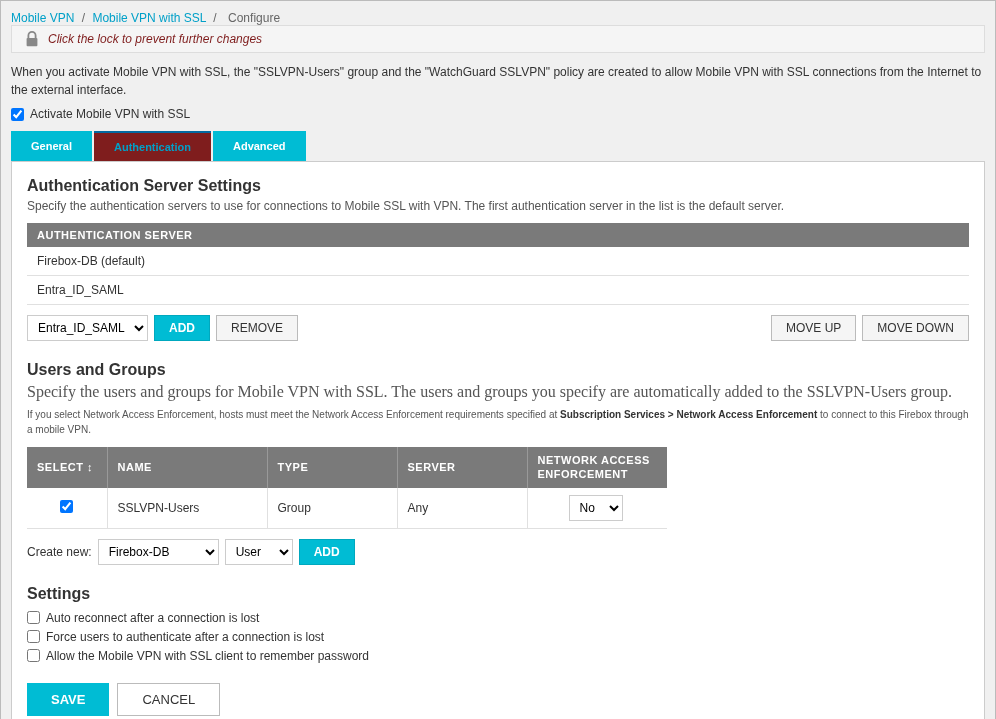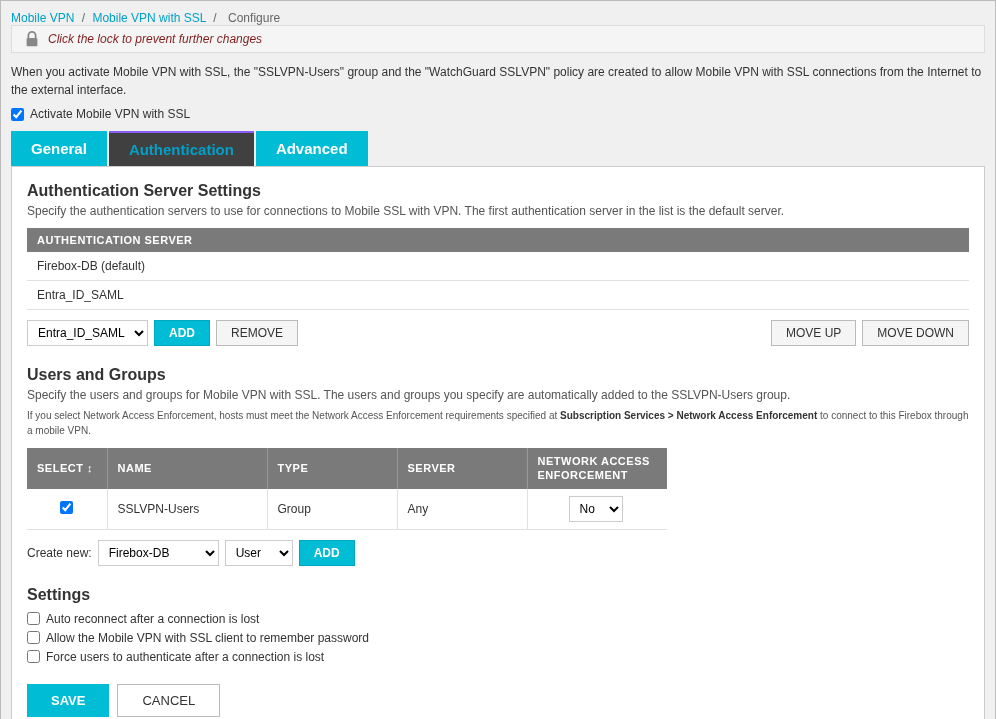--- a/index.html
+++ b/index.html
@@ -53,31 +53,31 @@
     }
 
     
     .tabs {
       display: flex;
       margin-bottom: 0;
     }
     .tab {
       padding: 8px 20px;
       cursor: pointer;
-      font-size: 15px;
+      font-size: 11px;
       border: none;
       background: #00bcd4;
       color: #fff;
       font-weight: bold;
       margin-right: 2px;
     }
     .tab.active {
-      background: #404040;
+      background: #7f1d1d;
       color: #00a0c8;
-      border-top: 2px solid #8b5cf6;
+      border-top: 2px solid #0369a1;
     }
 
     
     .content-area {
       background: #fff;
       border: 1px solid #ccc;
       padding: 15px;
     }
 
     
@@ -151,21 +151,21 @@
     }
     .btn-teal {
       background: #00bcd4;
       color: #fff;
       border: 1px solid #00a8be;
       font-weight: bold;
     }
 
     
     .users-section { margin-top: 10px; }
-    .users-desc { font-size: 12px; color: #555; margin-bottom: 6px; }
+    .users-desc { font-size: 16px; color: #555; margin-bottom: 6px; font-family: Liberation Serif, serif; }
     .users-warning { font-size: 10px; color: #555; margin-bottom: 10px; line-height: 1.5; }
     .users-warning strong { font-weight: bold; }
 
     
     .users-table {
       width: auto;
       border-collapse: collapse;
       margin-bottom: 10px;
       min-width: 640px;
     }
@@ -369,26 +369,26 @@
       </div>
     </div>
 
     <div class="settings-section">
       <h2 class="settings-title">Settings</h2>
       <div class="settings-item">
         <input type="checkbox" id="setting0" style="">
         <label for="setting0">Auto reconnect after a connection is lost</label>
       </div>
       <div class="settings-item">
+        <input type="checkbox" id="setting1" style="">
+        <label for="setting1">Force users to authenticate after a connection is lost</label>
+      </div>
+      <div class="settings-item">
         <input type="checkbox" id="setting2" style="">
         <label for="setting2">Allow the Mobile VPN with SSL client to remember password</label>
-      </div>
-      <div class="settings-item">
-        <input type="checkbox" id="setting1" style="">
-        <label for="setting1">Force users to authenticate after a connection is lost</label>
       </div>
     </div>
 
     <div class="footer-buttons">
       <button class="btn-save">SAVE</button>
       <button class="btn-cancel">CANCEL</button>
     </div>
 
   </div>
 </div>

